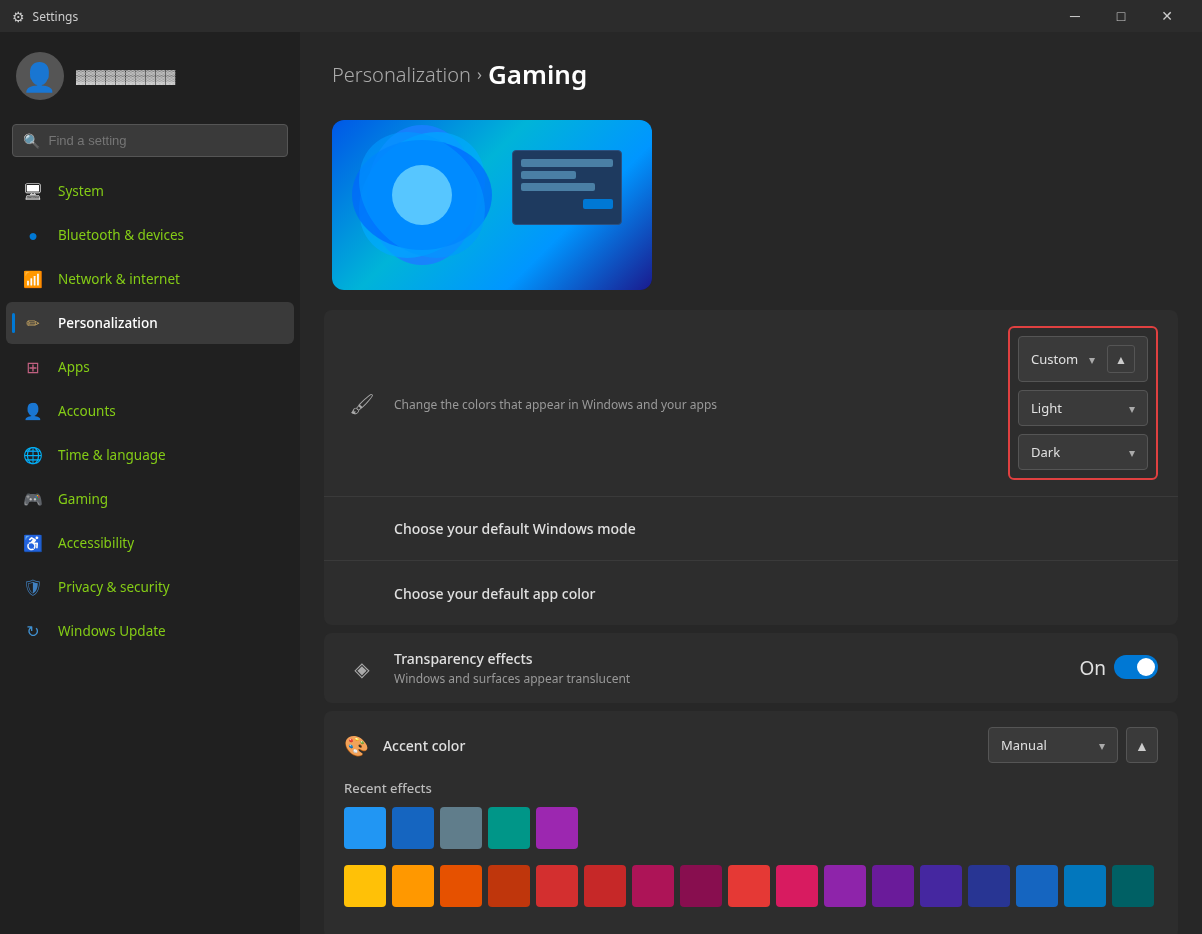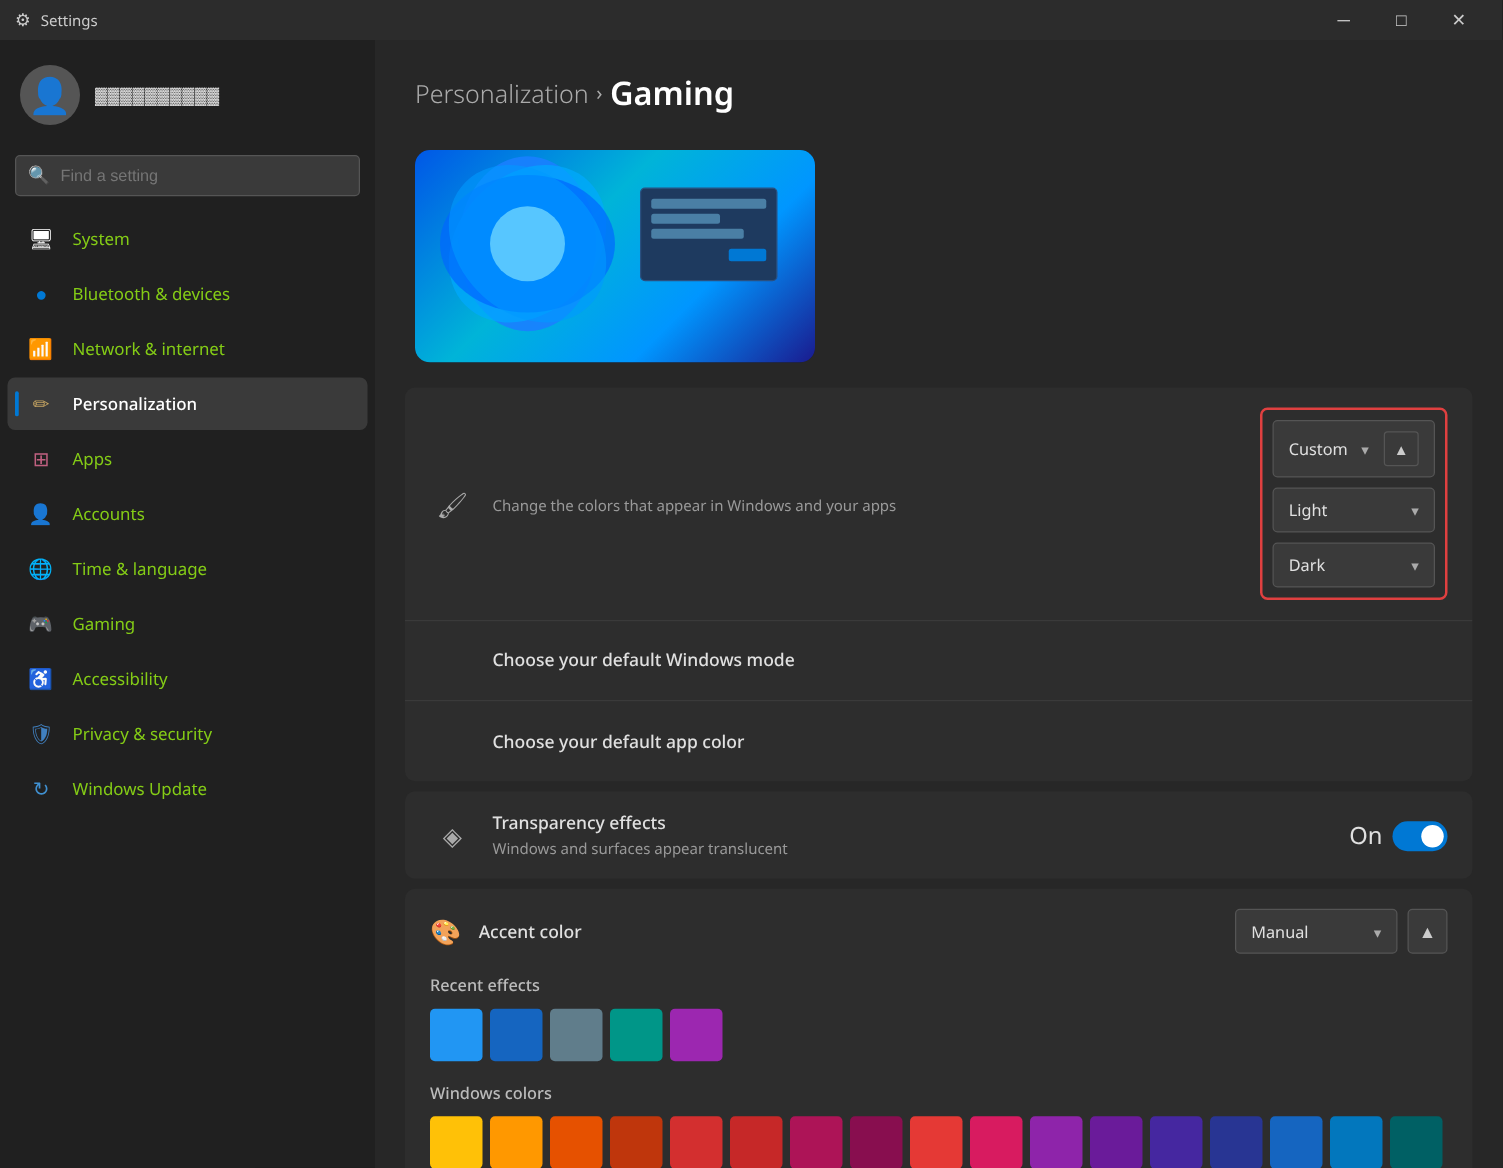--- a/index.html
+++ b/index.html
@@ -257,21 +257,21 @@
       justify-content: center;
       flex-shrink: 0;
       margin-right: 14px;
     }
     .setting-icon { font-size: 20px; color: #aaa; }
 
     .setting-info { flex: 1; }
     .setting-label { font-size: 14px; color: #e0e0e0; font-weight: 500; }
     .setting-desc { font-size: 12px; color: #999; margin-top: 2px; }
 
-    .setting-control { display: flex; align-items: flex-end; gap: 8px; padding-left: 42px; }
+    .setting-control { display: flex; align-items: flex-start; gap: 8px; padding-left: 42px; }
 
     
     .dropdown {
       background: #3a3a3a;
       border: 1px solid #555;
       border-radius: 4px;
       padding: 8px 12px;
       display: flex;
       align-items: center;
       gap: 8px;
@@ -553,21 +553,20 @@
 
       <div class="color-group-label">Recent effects</div>
       <div class="color-grid" id="recent-colors-grid">
       <div class="color-swatch" style="background: rgb(33, 150, 243);"></div>
           <div class="color-swatch" style="background: rgb(21, 101, 192);"></div>
           <div class="color-swatch" style="background: rgb(96, 125, 139);"></div>
           <div class="color-swatch" style="background: rgb(0, 150, 136);"></div>
           <div class="color-swatch" style="background: rgb(156, 39, 176);"></div>
         </div>
 
-      <div class="color-group-label">Windows colors</div>
       <div class="color-grid" id="windows-colors-grid">
       <div class="color-swatch" style="background: rgb(255, 193, 7);"></div>
           <div class="color-swatch" style="background: rgb(255, 152, 0);"></div>
           <div class="color-swatch" style="background: rgb(230, 81, 0);"></div>
           <div class="color-swatch" style="background: rgb(191, 54, 12);"></div>
           <div class="color-swatch" style="background: rgb(211, 47, 47);"></div>
           <div class="color-swatch" style="background: rgb(198, 40, 40);"></div>
           <div class="color-swatch" style="background: rgb(173, 20, 87);"></div>
           <div class="color-swatch" style="background: rgb(136, 14, 79);"></div>
           <div class="color-swatch" style="background: rgb(229, 57, 53);"></div>

